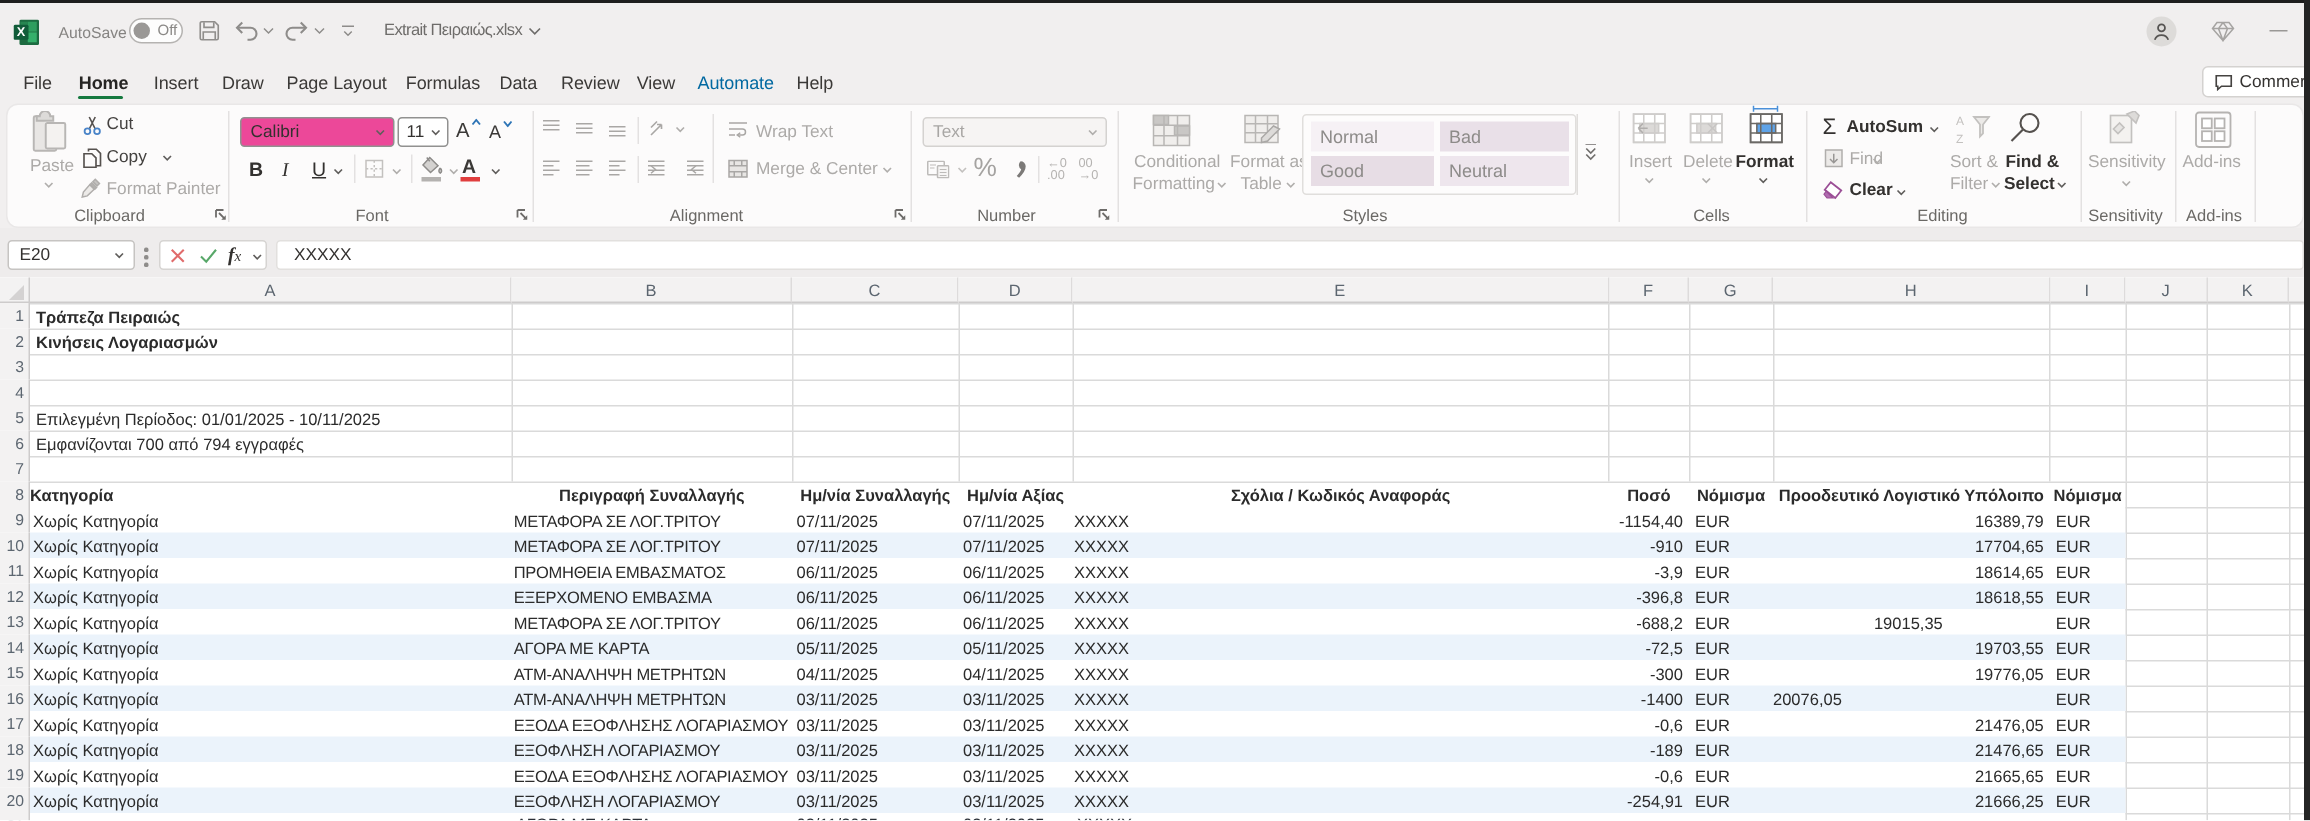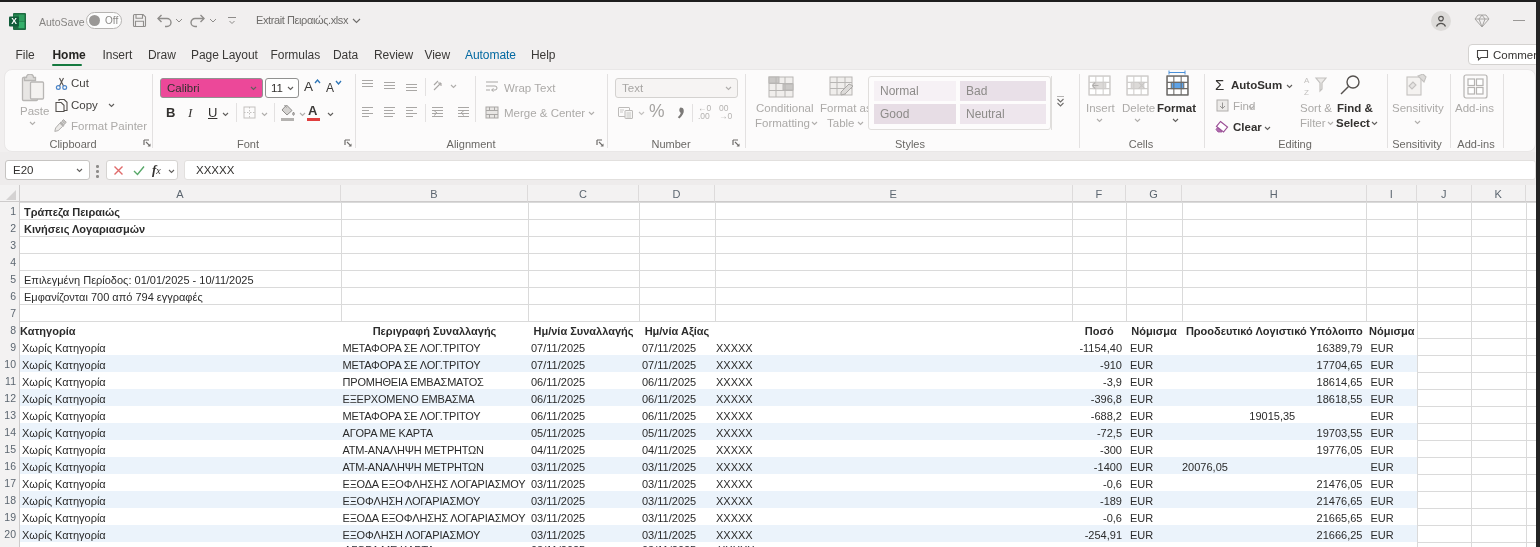--- a/index.html
+++ b/index.html
@@ -522,20 +522,21 @@
     <div class="band" style="left:20px;top:491.0px;width:1397px;height:17.0px"></div>
     <div class="band" style="left:20px;top:525.0px;width:1397px;height:17.0px"></div>
     <div class="cell" style="left:24px;top:202.0px;font-weight:bold;font-size:11px;color:#2b2b2b">Τράπεζα Πειραιώς</div>
     <div class="cell" style="left:24px;top:219.0px;font-weight:bold;font-size:11px;color:#2b2b2b">Κινήσεις Λογαριασμών</div>
     <div class="cell" style="left:24px;top:270.0px;font-size:11px;color:#2b2b2b">Επιλεγμένη Περίοδος: 01/01/2025 - 10/11/2025</div>
     <div class="cell" style="left:24px;top:287.0px;font-size:11px;color:#2b2b2b">Εμφανίζονται 700 από 794 εγγραφές</div>
     <div class="cell" style="left:20px;top:321.0px;width:321px;text-align:left;font-weight:bold;font-size:11px;color:#2b2b2b">Κατηγορία</div>
     <div class="cell" style="left:341px;top:321.0px;width:187px;text-align:center;font-weight:bold;font-size:11px;color:#2b2b2b">Περιγραφή Συναλλαγής</div>
     <div class="cell" style="left:522px;top:321.0px;width:123px;text-align:center;font-weight:bold;font-size:11px;color:#2b2b2b">Ημ/νία Συναλλαγής</div>
     <div class="cell" style="left:639px;top:321.0px;width:76px;text-align:center;font-weight:bold;font-size:11px;color:#2b2b2b">Ημ/νία Αξίας</div>
+    <div class="cell" style="left:715px;top:321.0px;width:357.5px;text-align:center;font-weight:bold;font-size:11px;color:#2b2b2b">Σχόλια / Κωδικός Αναφοράς</div>
     <div class="cell" style="left:1072.5px;top:321.0px;width:53.5px;text-align:center;font-weight:bold;font-size:11px;color:#2b2b2b">Ποσό</div>
     <div class="cell" style="left:1126px;top:321.0px;width:56px;text-align:center;font-weight:bold;font-size:11px;color:#2b2b2b">Νόμισμα</div>
     <div class="cell" style="left:1182px;top:321.0px;width:184.5px;text-align:center;font-weight:bold;font-size:11px;color:#2b2b2b">Προοδευτικό Λογιστικό Υπόλοιπο</div>
     <div class="cell" style="left:1366.5px;top:321.0px;width:50.5px;text-align:center;font-weight:bold;font-size:11px;color:#2b2b2b">Νόμισμα</div>
     <div class="cell" style="left:22px;top:338.0px;font-size:11px;color:#2b2b2b">Χωρίς Κατηγορία</div>
     <div class="cell" style="left:342.5px;top:338.0px;letter-spacing:-0.2px;font-size:11px;color:#2b2b2b">ΜΕΤΑΦΟΡΑ ΣΕ ΛΟΓ.ΤΡΙΤΟΥ</div>
     <div class="cell" style="left:531px;top:338.0px;font-size:11px;color:#2b2b2b">07/11/2025</div>
     <div class="cell" style="left:642px;top:338.0px;font-size:11px;color:#2b2b2b">07/11/2025</div>
     <div class="cell" style="left:716px;top:338.0px;font-size:11px;color:#2b2b2b">XXXXX</div>
     <div class="cell" style="left:1072.5px;top:338.0px;width:49.5px;text-align:right;font-size:11px;color:#2b2b2b">-1154,40</div>

